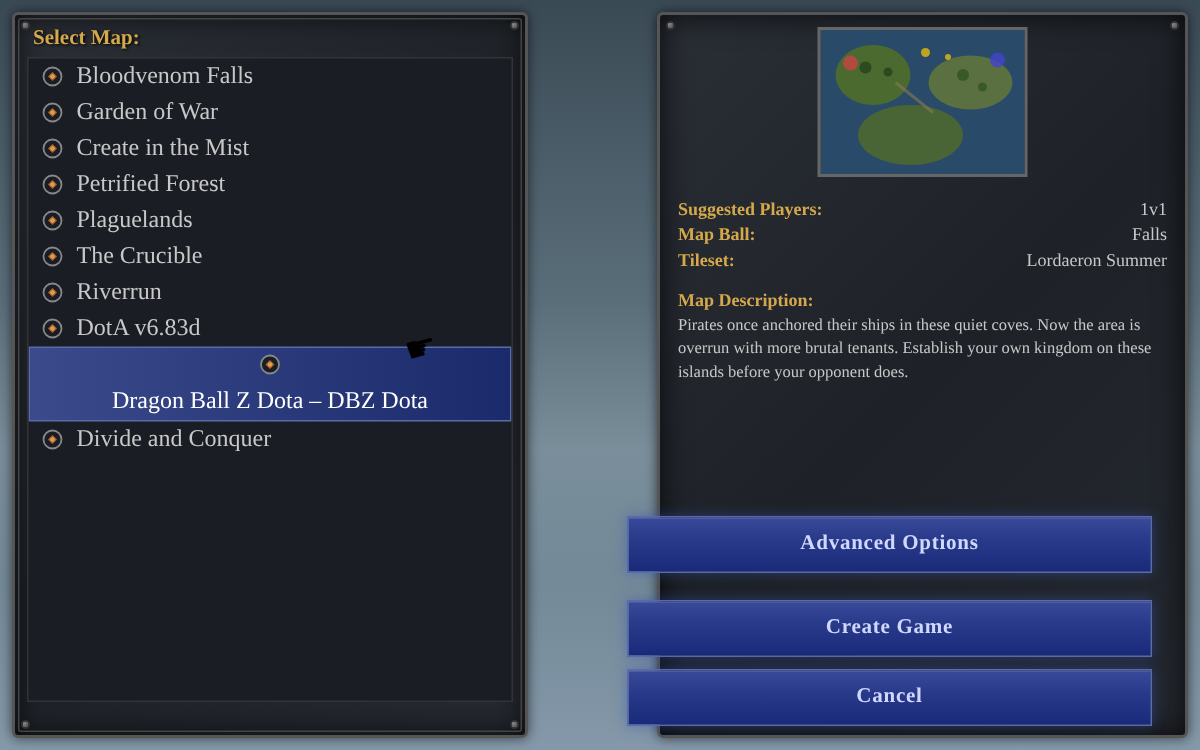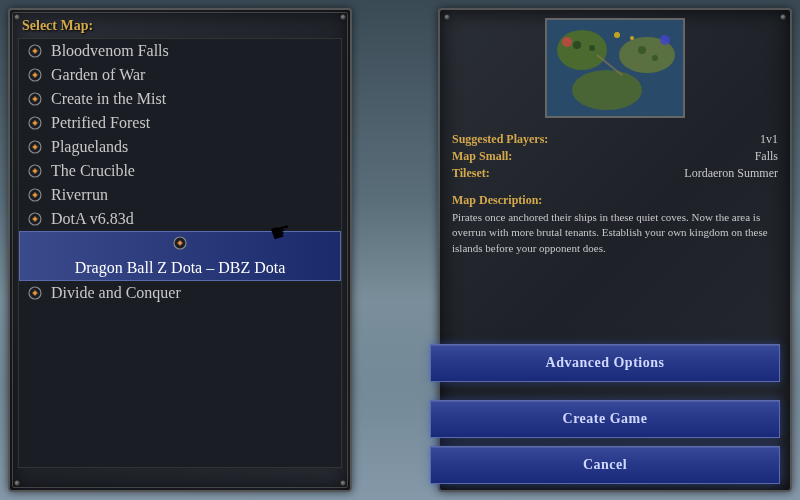--- a/index.html
+++ b/index.html
@@ -174,21 +174,21 @@
       color: #c8c8c8;
       font-size: 11px;
       padding: 0 12px;
       line-height: 1.4;
     }
 
     
     .btn {
       display: block;
       width: calc(100% - 24px);
-      margin: 8px 12px;
+      margin: 8px 0;
       padding: 10px;
       text-align: center;
       font-size: 14px;
       font-family: 'Times New Roman', serif;
       font-weight: bold;
       cursor: pointer;
       border: none;
       position: relative;
       letter-spacing: 0.5px;
     }
@@ -396,21 +396,21 @@
       </svg>
     </div>
   </div>
 
   <div class="map-info">
     <div class="info-row">
       <span class="info-label">Suggested Players:</span>
       <span class="info-value">1v1</span>
     </div>
     <div class="info-row">
-      <span class="info-label">Map Small:</span>
+      <span class="info-label">Map Ball:</span>
       <span class="info-value">Falls</span>
     </div>
     <div class="info-row">
       <span class="info-label">Tileset:</span>
       <span class="info-value">Lordaeron Summer</span>
     </div>
   </div>
 
   <div class="map-desc-label">Map Description:</div>
   <div class="map-desc-text">Pirates once anchored their ships in these quiet coves. Now the area is overrun with more brutal tenants. Establish your own kingdom on these islands before your opponent does.</div>

